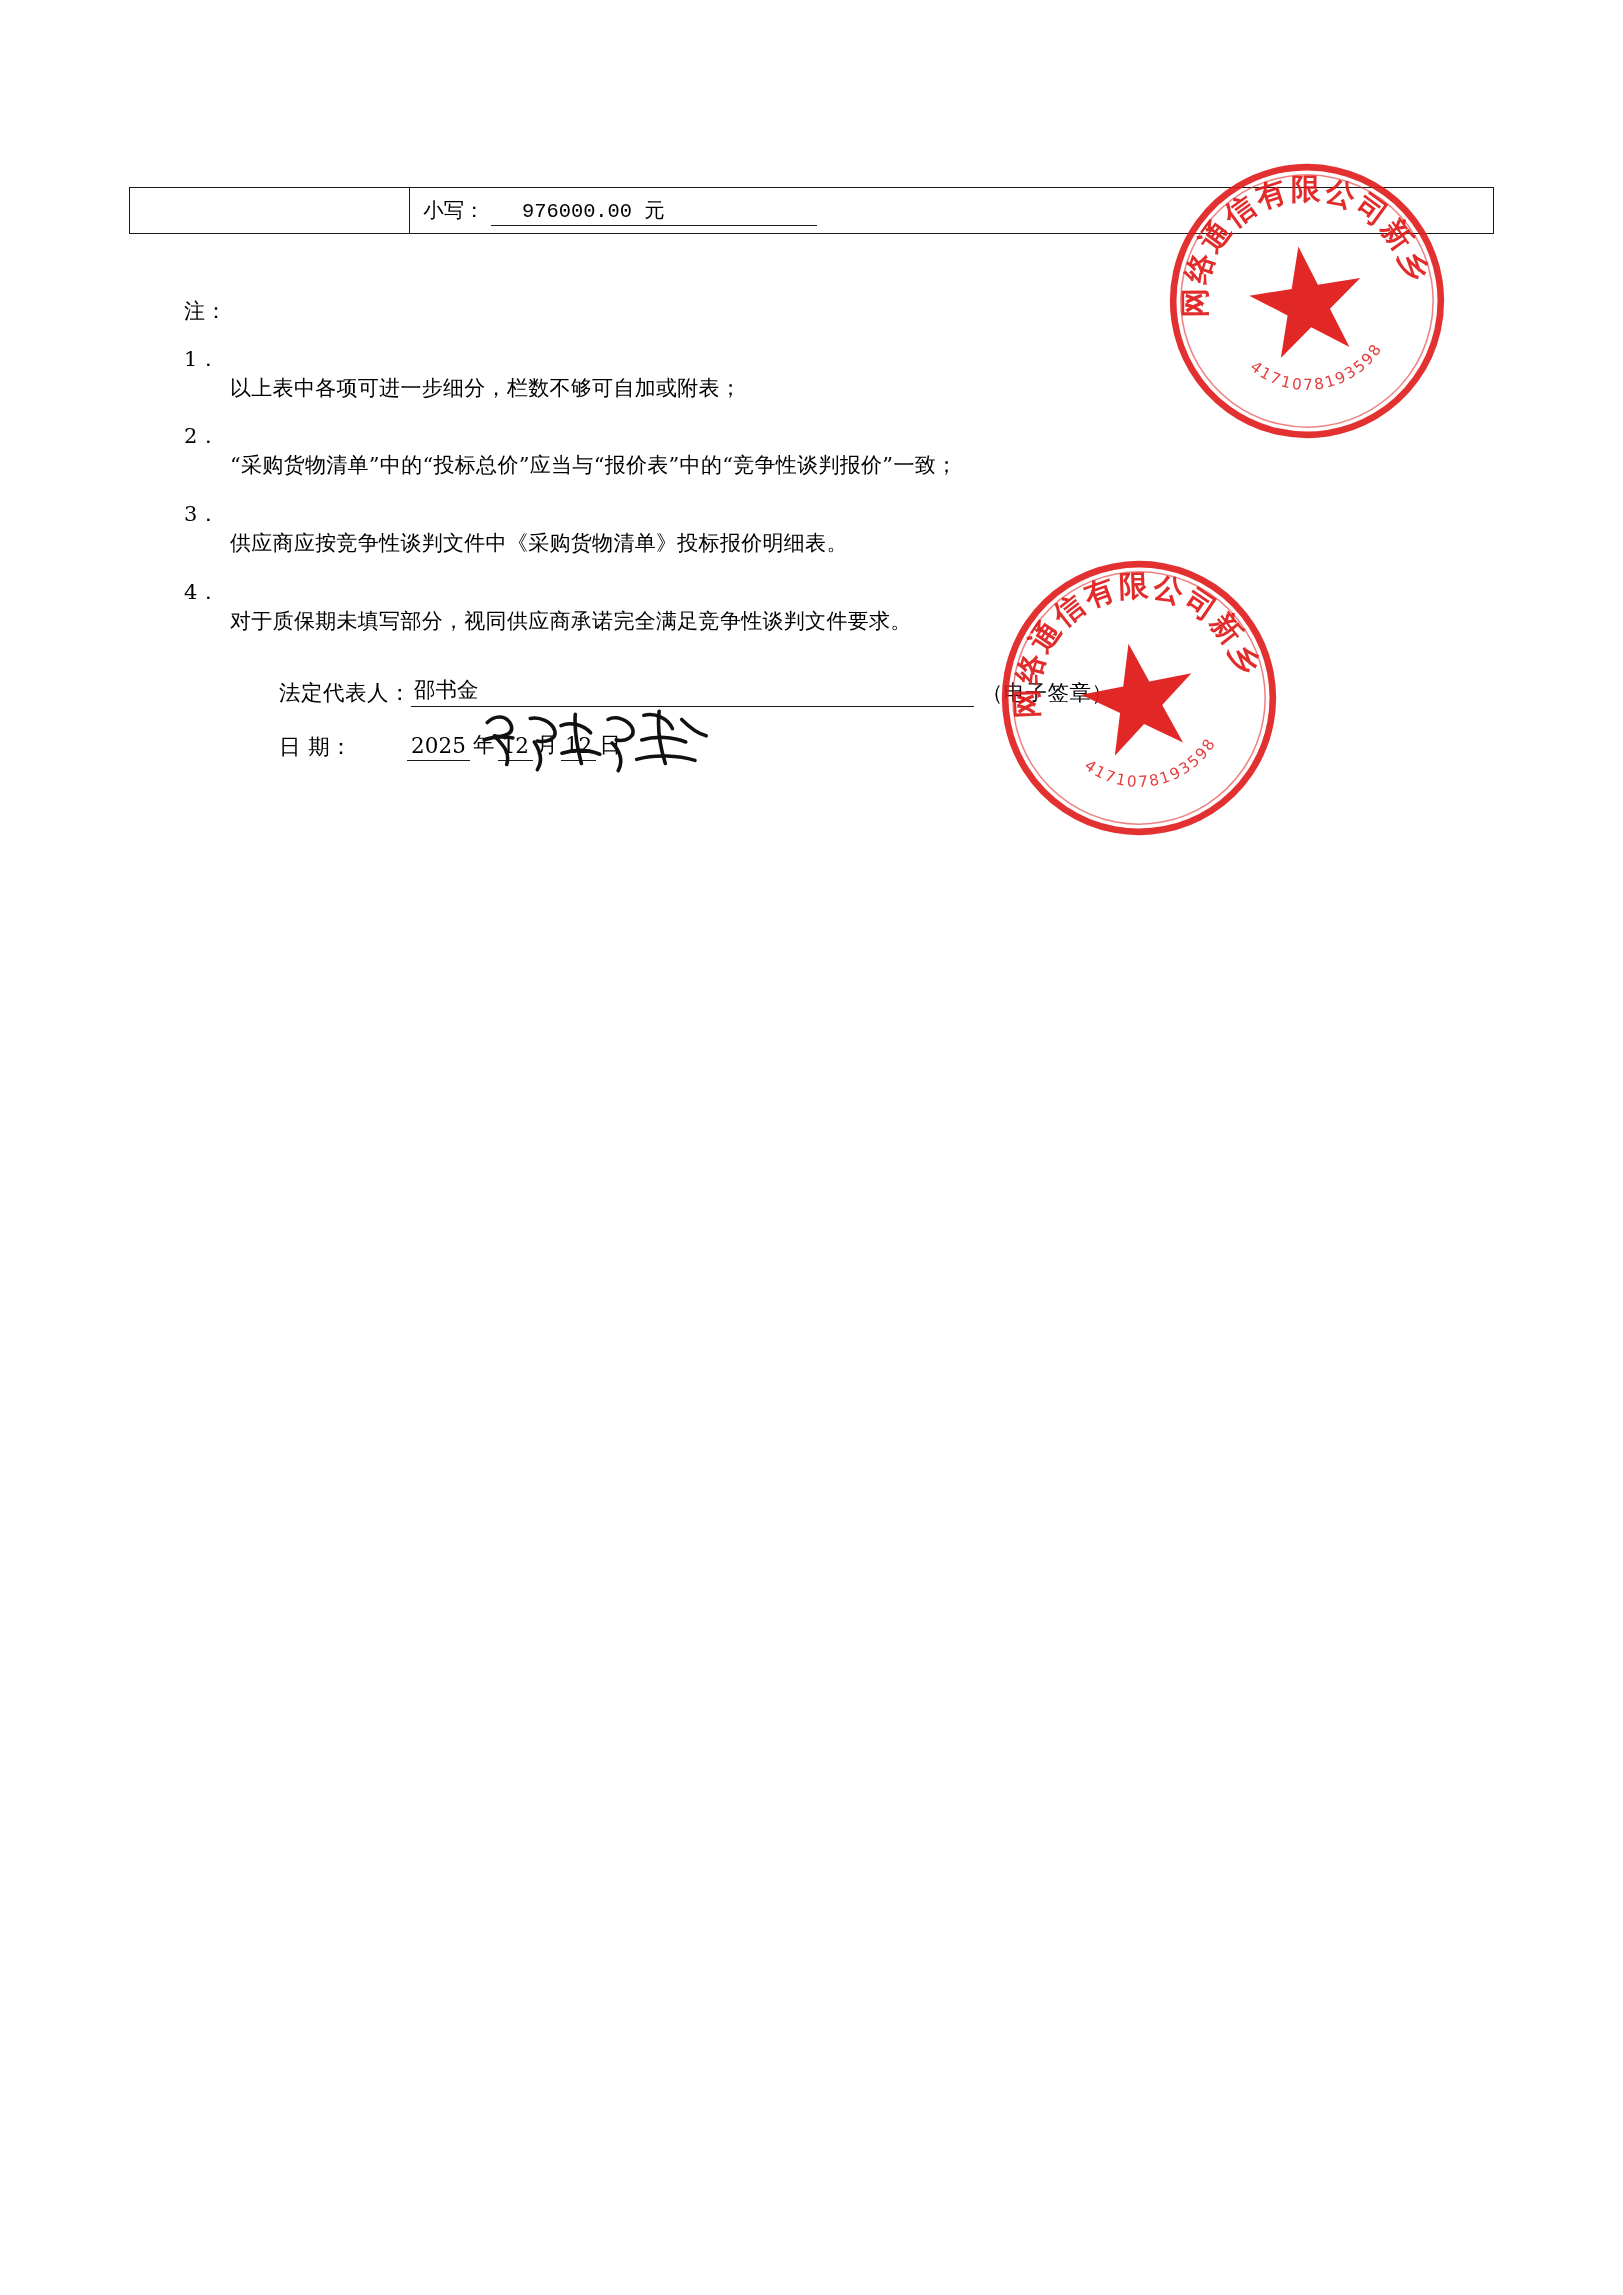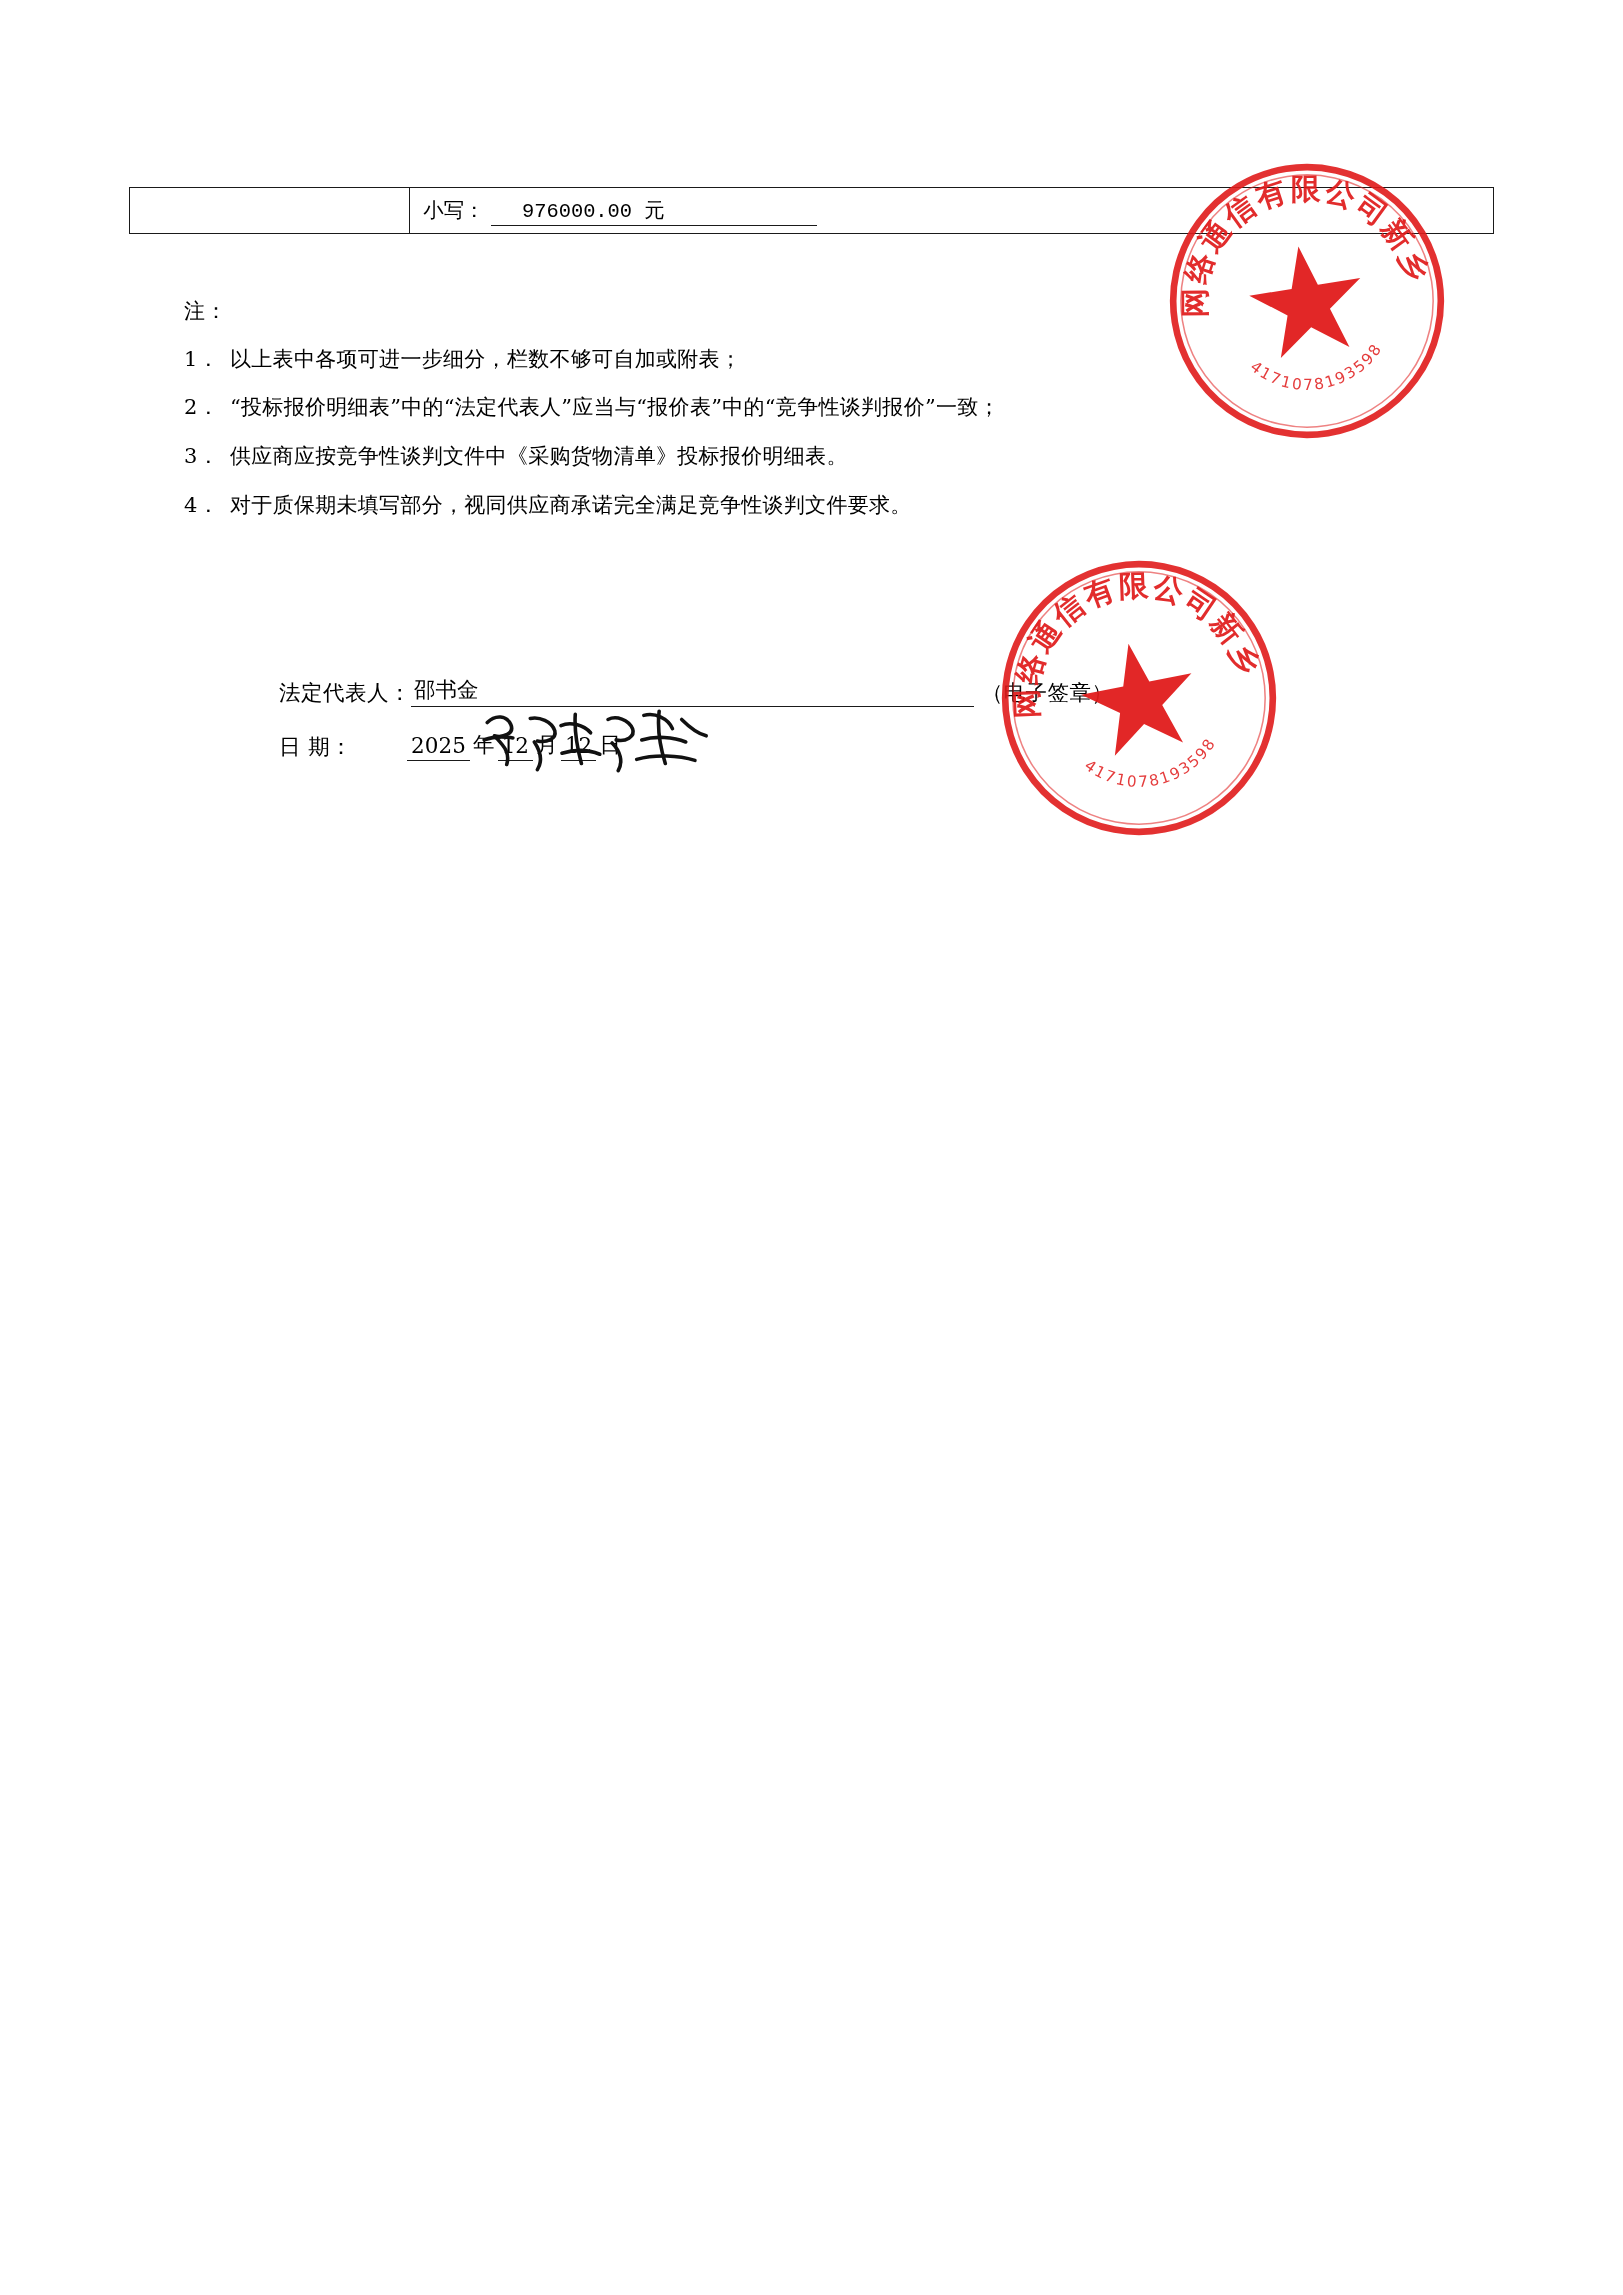--- a/index.html
+++ b/index.html
@@ -74,20 +74,21 @@
     margin-bottom: 22.5px;
     letter-spacing: 0.3px;
   }
   .note-num {
     width: 46px;
     flex: 0 0 46px;
     font-family: "DejaVu Serif", "Liberation Serif", serif;
   }
   .note-txt {
     flex: 1 1 auto;
+    margin-top: 29px;
   }
 
   
   .sign-block {
     position: absolute;
     left: 279px;
     top: 675px;
     width: 1074px;
     font-size: 21.5px;
   }
@@ -186,21 +187,21 @@
 
   <div class="notes">
     <div class="note-head">注：</div>
 
     <div class="note-row">
       <span class="note-num">1．</span>
       <span class="note-txt">以上表中各项可进一步细分，栏数不够可自加或附表；</span>
     </div>
     <div class="note-row">
       <span class="note-num">2．</span>
-      <span class="note-txt">“投标报价明细表”中的“法定代表人”应当与“报价表”中的“竞争性谈判报价”一致；</span>
+      <span class="note-txt">“采购货物清单”中的“投标总价”应当与“报价表”中的“竞争性谈判报价”一致；</span>
     </div>
     <div class="note-row">
       <span class="note-num">3．</span>
       <span class="note-txt">供应商应按竞争性谈判文件中《采购货物清单》投标报价明细表。</span>
     </div>
     <div class="note-row">
       <span class="note-num">4．</span>
       <span class="note-txt">对于质保期未填写部分，视同供应商承诺完全满足竞争性谈判文件要求。</span>
     </div>
   </div>

